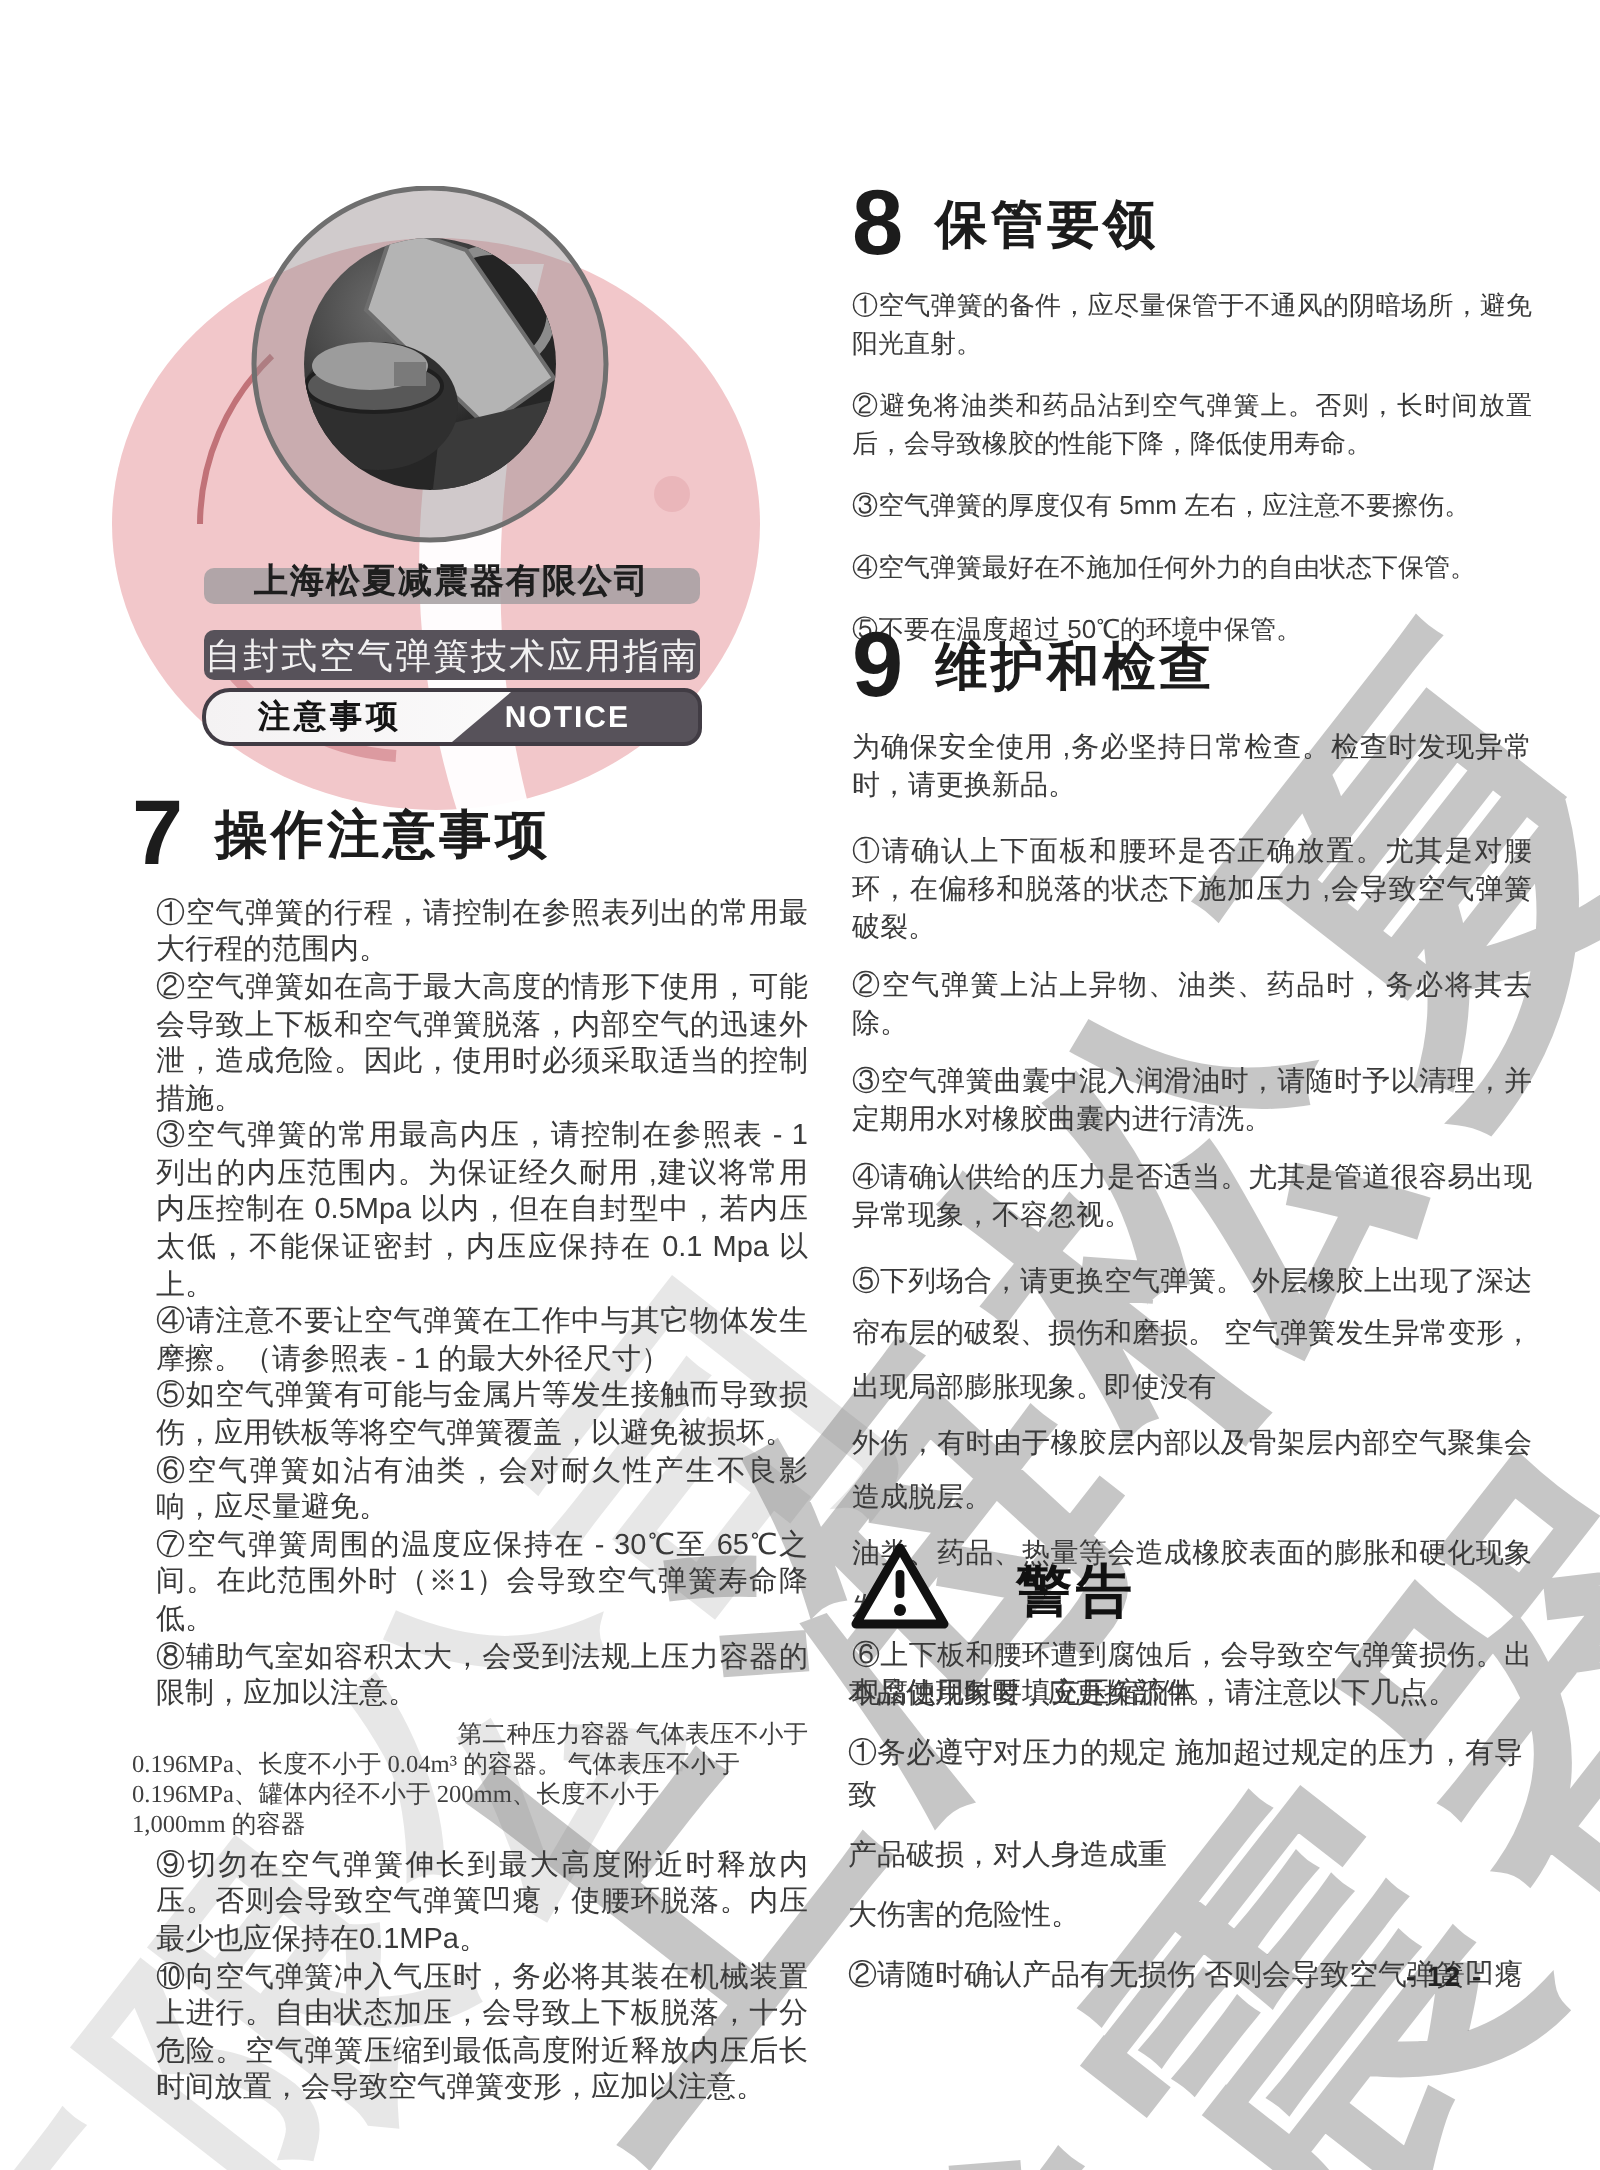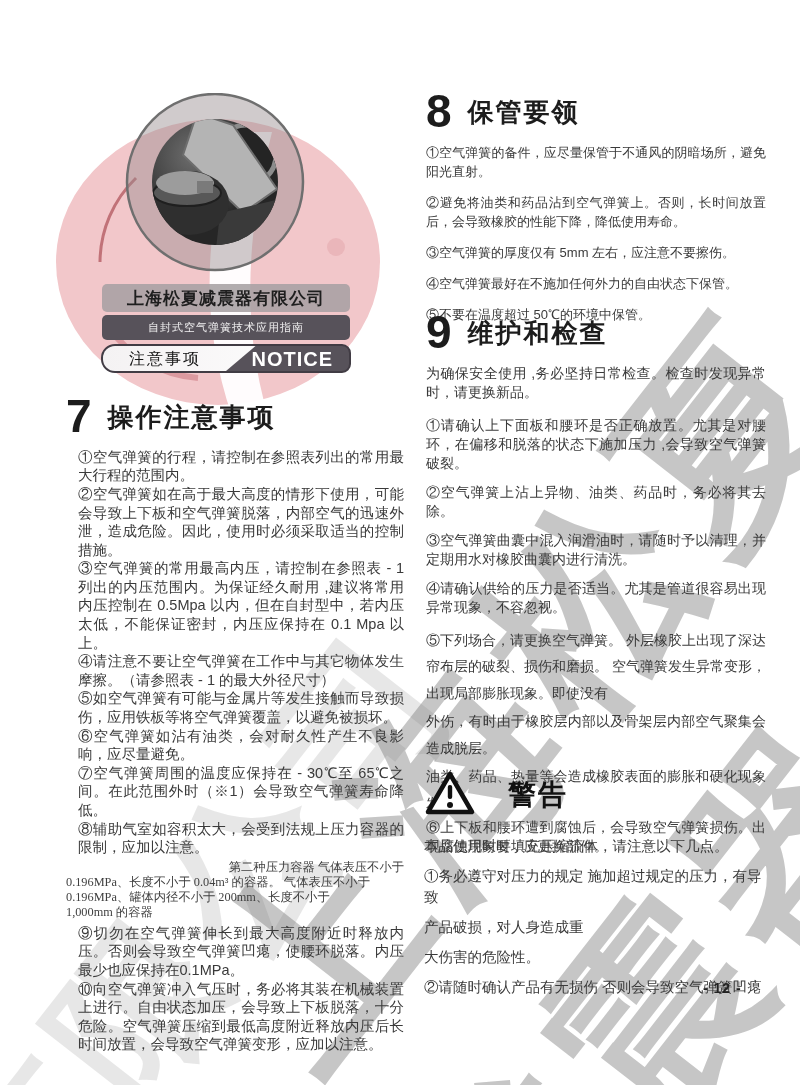--- a/index.html
+++ b/index.html
@@ -33,48 +33,48 @@
 
   
   .photo { position: absolute; left: 125px; top: 93px; width: 180px; height: 179px; z-index: 2; }
 
   .bar {
     position: absolute; left: 102px; width: 248px; z-index: 3;
     display: flex; align-items: center; justify-content: center;
     border-radius: 5px;
   }
   .bar-company {
-    top: 284px; height: 28px;
+    top: 284px; height: 18px;
     background: rgba(167,161,163,0.88);
-    color: #1e1e1e; font-size: 17px; font-weight: bold; letter-spacing: 1px;
+    color: #1e1e1e; font-size: 17px; font-weight: bold; letter-spacing: 1px; align-items: flex-end;
   }
   .bar-subtitle {
     top: 315px; height: 25px;
     background: #57525a;
-    color: #f1f0f1; font-size: 11px; letter-spacing: 1px;
+    color: #f1f0f1; font-size: 18px; letter-spacing: 1px;
   }
   .bar-notice {
     position: absolute; left: 101px; top: 344px; width: 250px; height: 29px; z-index: 3;
     background: #57525a;
     border: 2px solid #413c44;
     border-radius: 14px 9px 9px 14px;
     overflow: hidden;
   }
   .bar-notice .white-wedge {
     position: absolute; left: 0; top: 0; width: 100%; height: 100%;
     background: linear-gradient(90deg,#f4f2f3,#ffffff);
     clip-path: polygon(0 0, 62% 0, 50% 100%, 0 100%);
   }
   .notice-cn {
     position: absolute; left: 26px; top: 50%; transform: translateY(-50%);
-    font-size: 16px; font-weight: normal; color: #151515; letter-spacing: 2px; z-index: 1;
+    font-size: 16px; font-weight: bold; color: #151515; letter-spacing: 2px; z-index: 1;
   }
   .notice-en {
-    position: absolute; right: 16px; top: 50%; transform: translateY(-50%);
-    font-size: 20px; font-weight: bold; color: #ffffff; letter-spacing: 1px; z-index: 1;
+    position: absolute; right: 34px; top: 50%; transform: translateY(-50%);
+    font-size: 15px; font-weight: bold; color: #ffffff; letter-spacing: 1px; z-index: 1;
   }
 
   
   .col { position: absolute; z-index: 2; }
   .col7 { left: 66px;  top: 398px; width: 338px; }
   .col8 { left: 426px; top: 93px;  width: 340px; }
   .col9 { left: 426px; top: 314px; width: 340px; }
   .warnsec { left: 424px; top: 770px; width: 342px; }
 
   .sec-head { display: flex; align-items: flex-end; gap: 16px; margin-bottom: 12px; }

